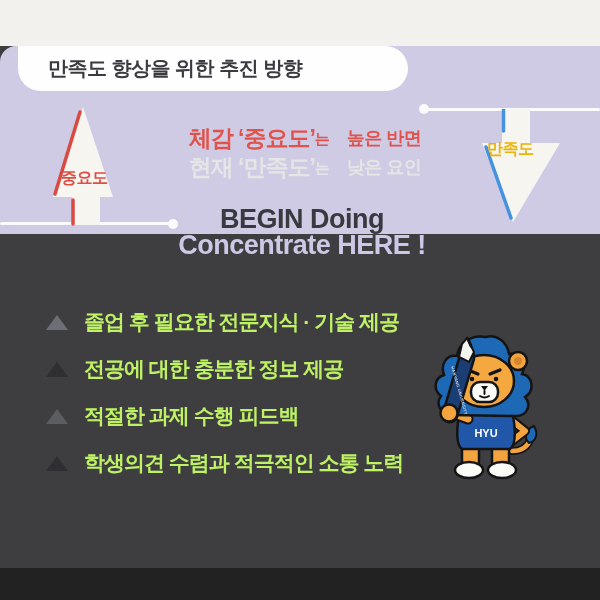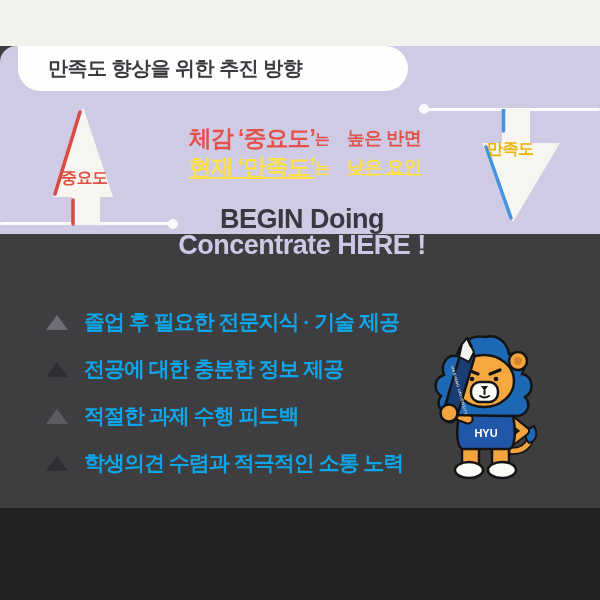--- a/index.html
+++ b/index.html
@@ -1,17 +1,17 @@
 <!DOCTYPE html>
 <html><head>
 <meta charset="utf-8">
 <style>
   html,body{margin:0;padding:0;background:#222;}
   .canvas{
-    position:relative;width:600px;height:508px;overflow:hidden;
+    position:relative;width:600px;height:568px;overflow:hidden;
     font-family:"Liberation Sans","DejaVu Sans",sans-serif;
     background:#3e3e41;
   }
   
   .top-strip{position:absolute;left:0;top:0;width:600px;height:46px;background:#f2f1ee;}
   .lavender-panel{position:absolute;left:0;top:46px;width:600px;height:188px;background:#d0cbe5;border-top-left-radius:16px;}
   .title-pill{
     position:absolute;left:18px;top:46px;width:390px;height:45px;background:#fefefe;
     border-radius:0 0 26px 26px;border-top-right-radius:26px;
     display:flex;align-items:center;padding-left:30px;box-sizing:border-box;
@@ -24,33 +24,33 @@
   .arrow-label{position:absolute;font-size:16px;font-weight:800;letter-spacing:-0.5px;}
   .arrow-label.red{color:#dd4f45;}
   .arrow-label.blue{color:#eab308;}
   
   .statement{position:absolute;left:120px;top:124px;width:370px;text-align:center;}
   .stmt-line{display:flex;align-items:center;justify-content:center;white-space:nowrap;line-height:29px;}
   .stmt-line .lead{font-size:23px;font-weight:800;letter-spacing:-1px;}
   .stmt-line .particle{font-size:15px;font-weight:800;}
   .stmt-line .rest{font-size:18px;font-weight:800;margin-left:17px;letter-spacing:-0.5px;}
   .stmt-line.red{color:#e0524a;}
-  .stmt-line.blue{color:#fde047;text-decoration:underline;}
+  .stmt-line.blue{color:#e5e5e5;}
   
   .callout{position:absolute;left:2px;top:206px;width:600px;text-align:center;
     font-size:27px;font-weight:800;line-height:26px;letter-spacing:-0.5px;}
   .callout .c1{color:#393940;}
   .callout .c2{color:#cdc8e6;}
   
   .dark-panel{position:absolute;left:0;top:234px;width:600px;height:366px;background:#3e3e41;}
   .action-list{position:absolute;left:46px;top:310px;width:540px;}
   .action-row{display:flex;align-items:center;height:24px;margin-bottom:23px;}
   .tri{width:0;height:0;border-left:11px solid transparent;border-right:11px solid transparent;
     border-bottom:15px solid #666;margin-right:16px;flex:0 0 auto;}
-  .action-text{font-size:21px;font-weight:800;color:#0ea5e9;letter-spacing:-1px;white-space:nowrap;}
+  .action-text{font-size:21px;font-weight:800;color:#bef264;letter-spacing:-1px;white-space:nowrap;}
   
   .mascot{position:absolute;left:420px;top:333px;}
   .shirt-label{font:800 11px "Liberation Sans","DejaVu Sans",sans-serif;fill:#ffffff;}
   .pen-label{font:700 4px "Liberation Sans","DejaVu Sans",sans-serif;fill:#cfd8ea;letter-spacing:0.3px;}
 </style>
 </head>
 <body>
 
 <div class="canvas">
 

